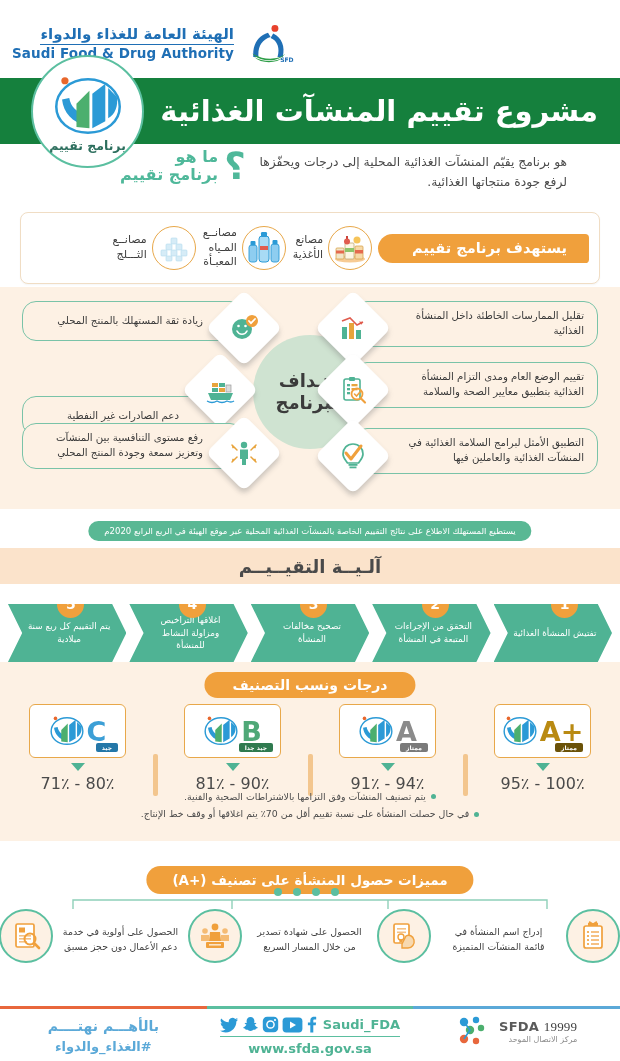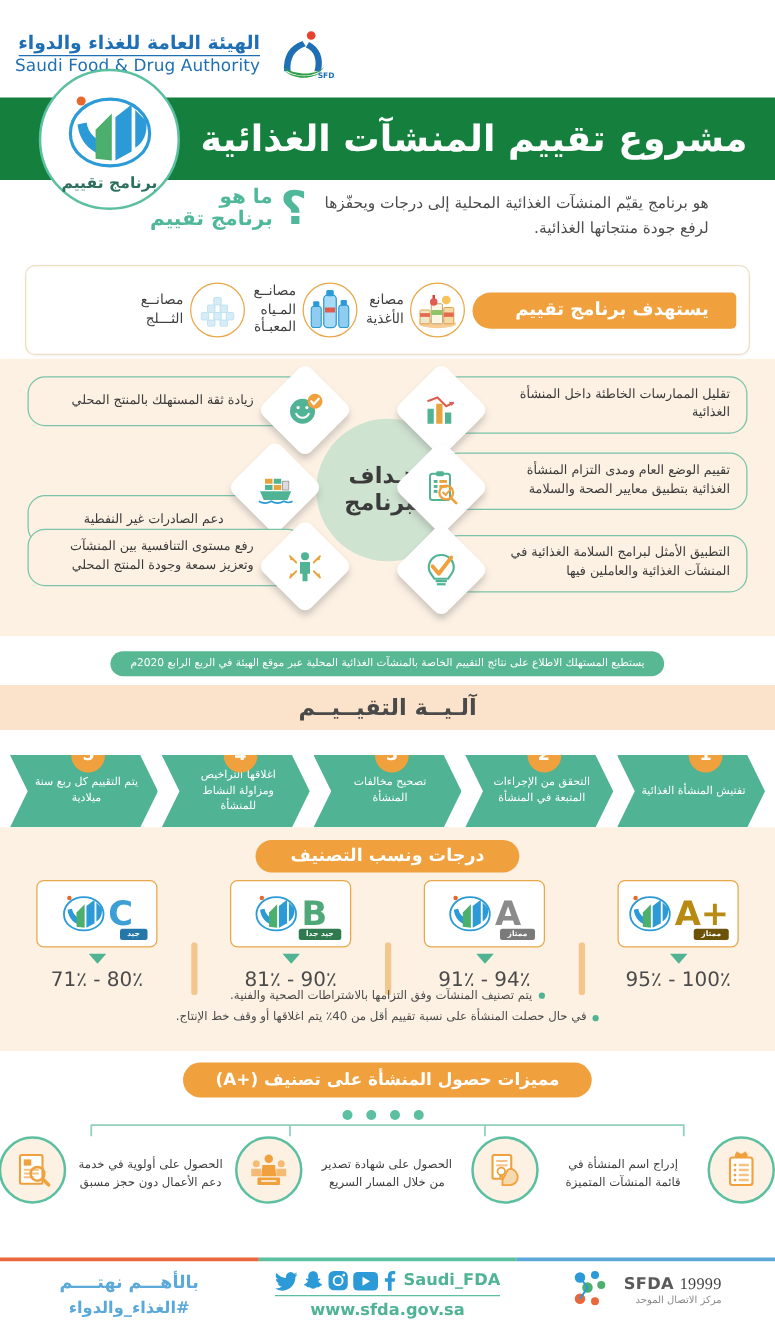--- a/index.html
+++ b/index.html
@@ -14,21 +14,21 @@
   
   .header { position: relative; height: 205px; background: #ffffff; }
   .sfda-logo-row {
     position: absolute; top: 22px; left: 12px;
     display: flex; align-items: center; gap: 8px; direction: ltr;
   }
   .sfda-mark { width: 52px; height: 44px; }
   .sfda-text { display: flex; flex-direction: column; align-items: flex-end; line-height: 1; }
   .sfda-ar { font-size: 15px; color: #1f6fb5; letter-spacing: .3px; font-weight: bold;
              border-bottom: 1.4px solid #1f6fb5; padding-bottom: 1.5px; }
-  .sfda-en { font-size: 13.5px; color: #1f6fb5; font-weight: normal; margin-top: 2.5px; letter-spacing: .1px; }
+  .sfda-en { font-size: 13.5px; color: #1f6fb5; font-weight: bold; margin-top: 2.5px; letter-spacing: .1px; }
 
   .title-band {
     position: absolute; top: 78px; left: 0; width: 620px; height: 66px;
     background: #15803d;
   }
   .title-band .main-title {
     position: absolute; right: 22px; top: 50%; transform: translateY(-50%);
     color: #ffffff; font-size: 29px; font-weight: bold; letter-spacing: .3px;
   }
   .program-badge {
@@ -141,21 +141,21 @@
   .grade-divider { position: absolute; top: 50px; width: 5px; height: 42px; background: #f3c68e; border-radius: 2px; }
 
   .notes { position: absolute; top: 126px; width: 620px; text-align: center; }
   .note-line { font-size: 9.4px; color: #4a4a4a; line-height: 1.85; display: flex;
                align-items: center; justify-content: center; gap: 5px; direction: rtl; }
   .note-dot { width: 5px; height: 5px; border-radius: 50%; background: #4fb394; flex: none; }
 
   
   .benefits { position: absolute; top: 841px; left: 0; width: 620px; height: 165px; background: #fff; }
   .benefits-pill {
-    position: absolute; top: 9px; left: 50%; transform: translateX(-50%);
+    position: absolute; top: 25px; left: 50%; transform: translateX(-50%);
     background: #f0a03c; color: #fff; font-size: 13.5px; font-weight: bold;
     padding: 6px 26px; border-radius: 17px; white-space: nowrap;
   }
   .connector { position: absolute; top: 47px; left: 0; width: 620px; height: 22px; }
   .benefit-items { position: absolute; top: 68px; left: 0; width: 620px; display: flex; direction: rtl; }
   .benefit-col { flex: 1; display: flex; flex-direction: row; align-items: center; }
   .benefit-circle {
     width: 54px; height: 54px; border-radius: 50%; background: #fdf1e4;
     border: 2.5px solid #5bbfa0; display: flex; align-items: center; justify-content: center;
   }
@@ -537,21 +537,21 @@
 
     </div>
 
     <div class="notes">
       <div class="note-line">
         <span class="note-dot"></span>
         <span>يتم تصنيف المنشآت وفق التزامها بالاشتراطات الصحية والفنية.</span>
       </div>
       <div class="note-line">
         <span class="note-dot"></span>
-        <span>في حال حصلت المنشأة على نسبة تقييم أقل من 40٪ يتم اغلاقها أو وقف خط الإنتاج.</span>
+        <span>في حال حصلت المنشأة على نسبة تقييم أقل من 70٪ يتم اغلاقها أو وقف خط الإنتاج.</span>
       </div>
     </div>
   </div>
 
   <div class="benefits">
     <div class="benefits-pill">مميزات حصول المنشأة على تصنيف (+A)</div>
 
     <svg class="connector" viewBox="0 0 620 22" preserveAspectRatio="none">
       <circle cx="278" cy="4" r="4" fill="#5bbfa0"></circle>
         <circle cx="297" cy="4" r="4" fill="#5bbfa0"></circle>

